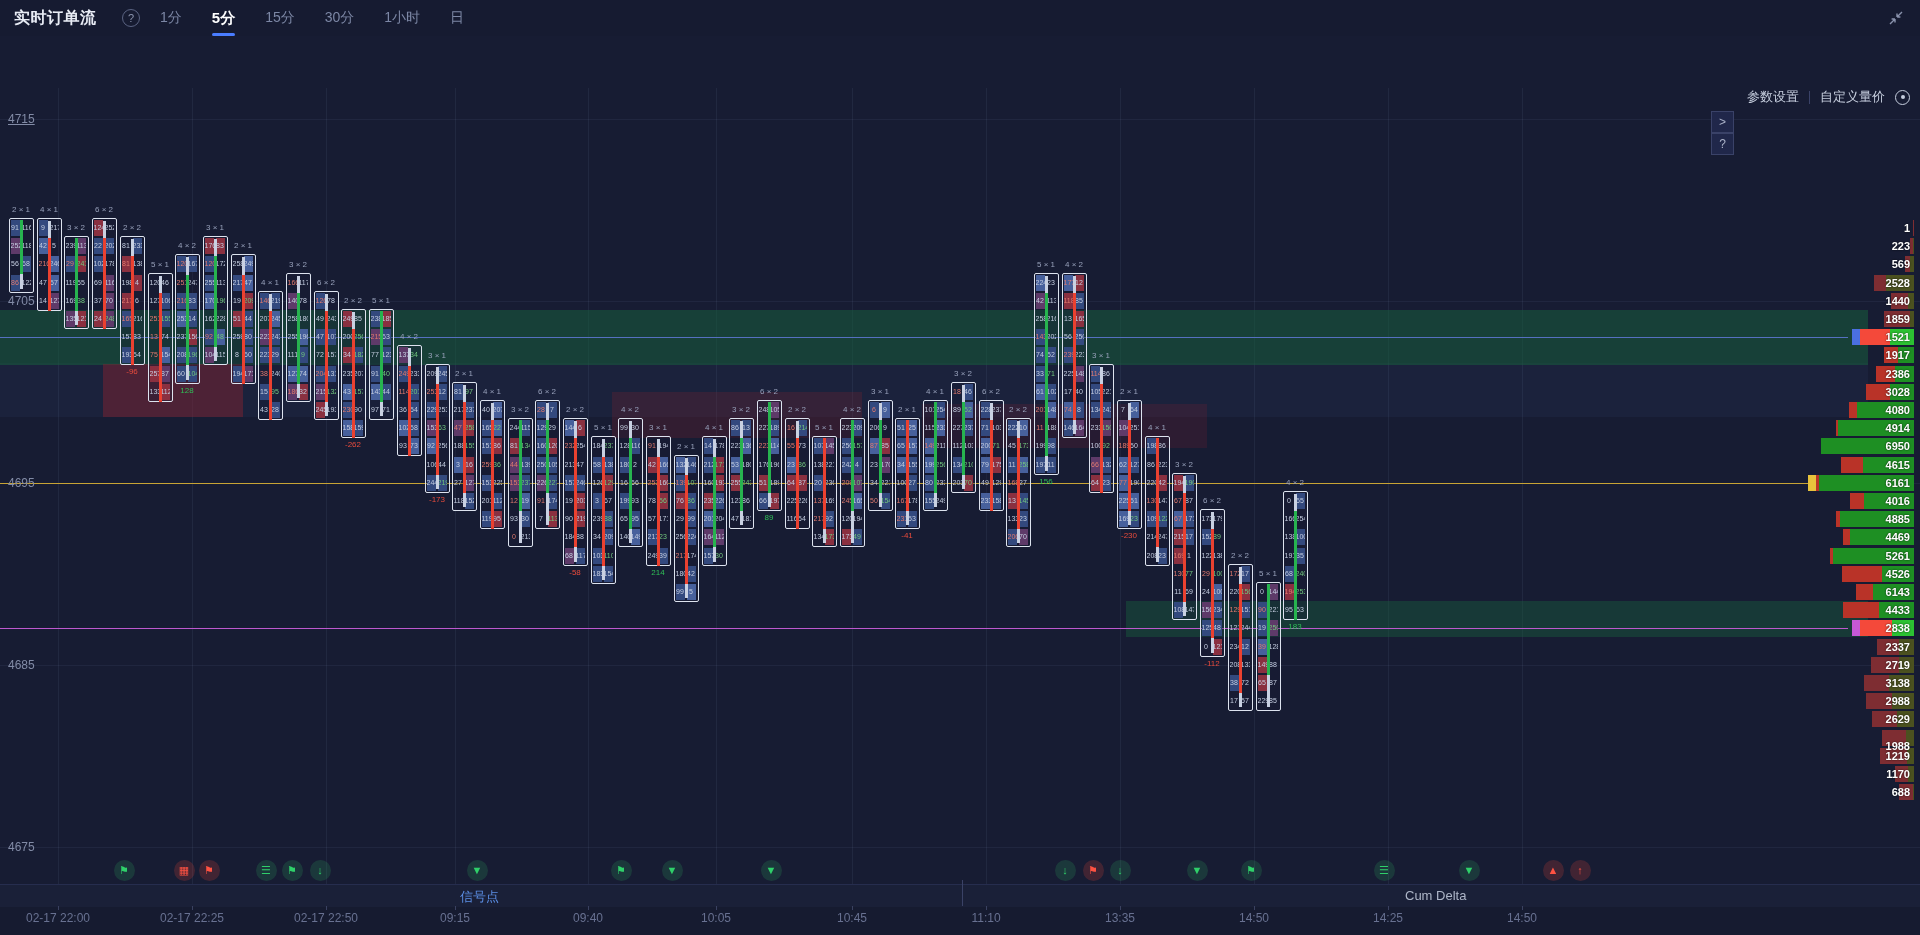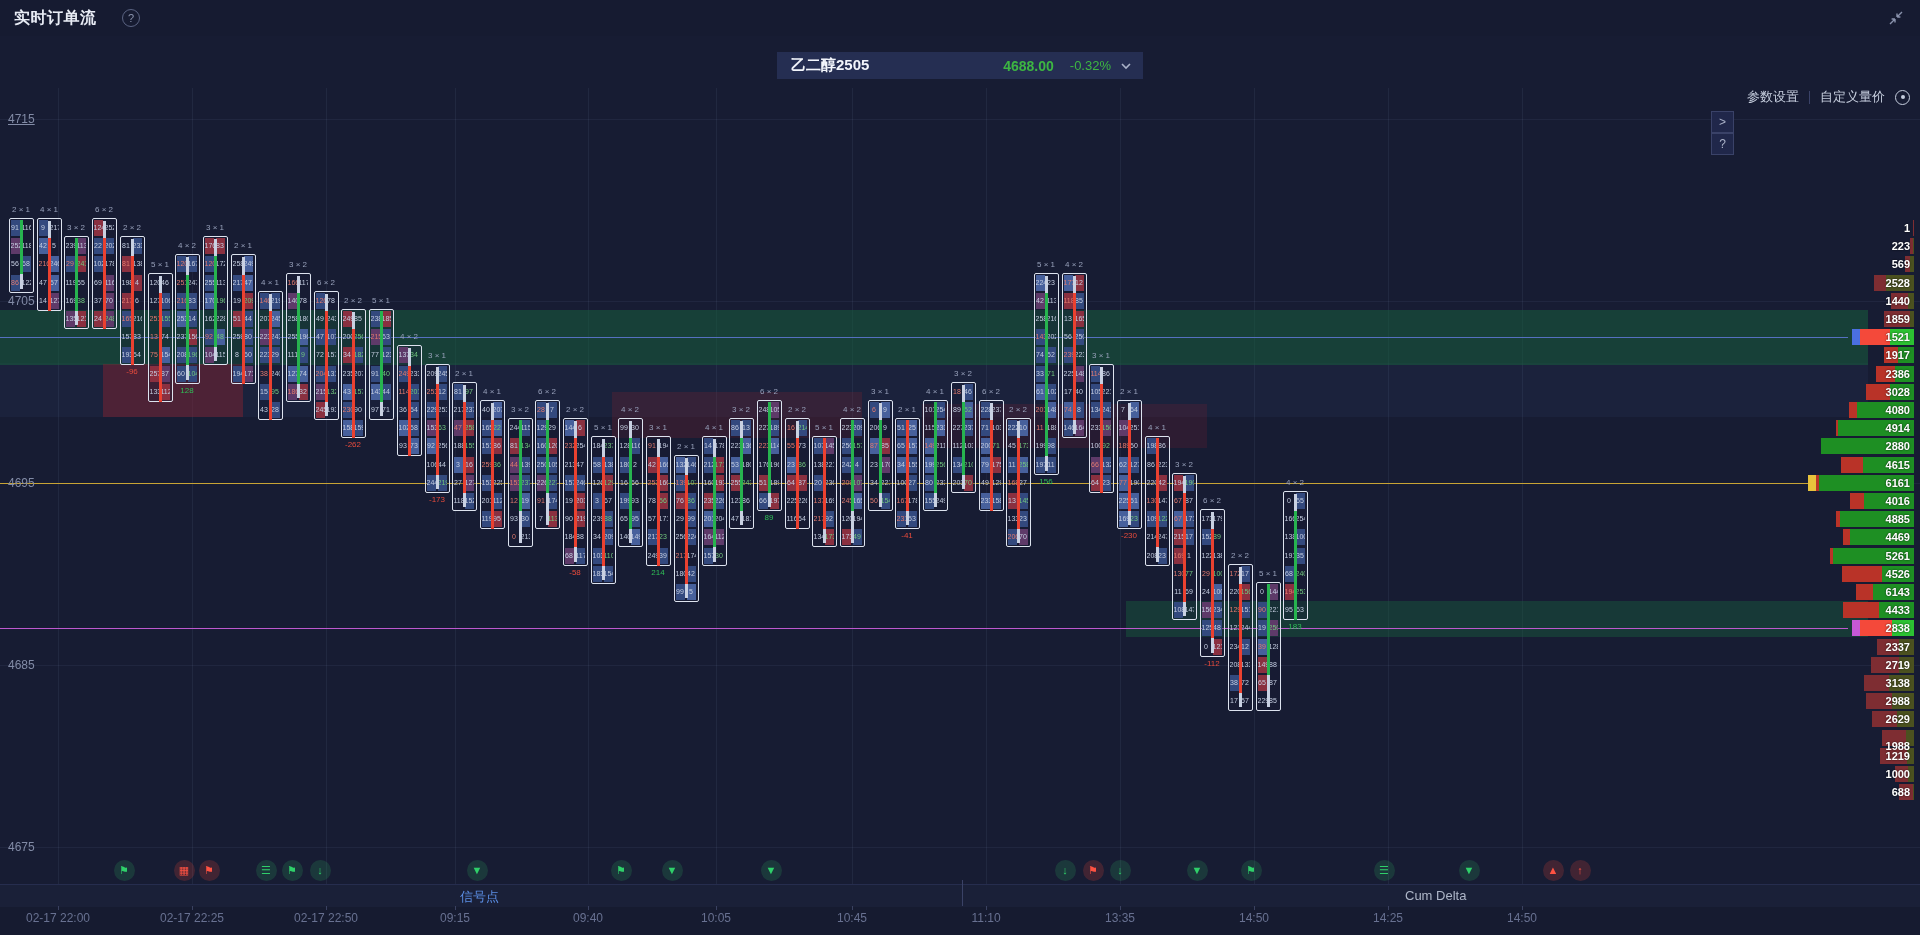--- a/index.html
+++ b/index.html
@@ -49,40 +49,38 @@
     line-height:21px;font-size:11px;}
 </style>
 </head>
 <body>
 
 <div id="stage">
 
   <div class="abs header">
     <div class="abs title">实时订单流</div>
     <div class="abs help-circ">?</div>
+    <div class="abs tabs">
+      <div class="tab">1分</div>
+      <div class="tab active">5分</div>
+      <div class="tab">15分</div>
+      <div class="tab">30分</div>
+      <div class="tab">1小时</div>
+      <div class="tab">日</div>
+    </div>
     <div class="abs collapse">
       <svg width="20" height="20" viewBox="0 0 20 20">
         <g stroke="#8a93ad" stroke-width="1.4" fill="none">
           <path d="M16 4 L11 9 M11 9 h3.4 M11 9 v-3.4"></path>
           <path d="M4 16 L9 11 M9 11 h-3.4 M9 11 v3.4"></path>
         </g>
       </svg>
     </div>
   </div>
 
-  <div class="abs symbar">
-    <span class="symname">乙二醇2505</span>
-    <span class="symprice">4688.00</span>
-    <span class="symchg">-0.32%</span>
-    <span class="symcar">
-      <svg width="14" height="14" viewBox="0 0 14 14">
-          <path d="M3 5 L7 9 L11 5" stroke="#aab2c8" stroke-width="1.6" fill="none"></path>
-        </svg>
-    </span>
-  </div>
 
   <div class="abs controls">
     <span>参数设置</span>
     <span class="ctl-div"></span>
     <span>自定义量价</span>
     <span class="ring-ico"></span>
   </div>
 
   <div class="abs sidebtn" style="top:111px;">&gt;</div>
   <div class="abs sidebtn" style="top:133px;">?</div>
@@ -170,21 +168,21 @@
     <div style="position: absolute; left: 1890px; top: 384px; width: 24px; height: 16px; background: rgb(30, 143, 35); z-index: 20;"></div>
     <div class="pnum" style="position: absolute; top: 384px; right: 10px;">3028</div>
     <div style="position: absolute; left: 1849px; top: 402px; width: 8px; height: 16px; background: rgb(185, 51, 40); z-index: 20;"></div>
     <div style="position: absolute; left: 1857px; top: 402px; width: 57px; height: 16px; background: rgb(30, 143, 35); z-index: 20;"></div>
     <div class="pnum" style="position: absolute; top: 402px; right: 10px;">4080</div>
     <div style="position: absolute; left: 1836px; top: 420px; width: 2px; height: 16px; background: rgb(185, 51, 40); z-index: 20;"></div>
     <div style="position: absolute; left: 1838px; top: 420px; width: 76px; height: 16px; background: rgb(30, 143, 35); z-index: 20;"></div>
     <div class="pnum" style="position: absolute; top: 420px; right: 10px;">4914</div>
     <div style="position: absolute; left: 1821px; top: 438px; width: 0px; height: 16px; background: rgb(185, 51, 40); z-index: 20;"></div>
     <div style="position: absolute; left: 1821px; top: 438px; width: 93px; height: 16px; background: rgb(30, 143, 35); z-index: 20;"></div>
-    <div class="pnum" style="position: absolute; top: 438px; right: 10px;">2880</div>
+    <div class="pnum" style="position: absolute; top: 438px; right: 10px;">6950</div>
     <div style="position: absolute; left: 1841px; top: 457px; width: 22px; height: 16px; background: rgb(185, 51, 40); z-index: 20;"></div>
     <div style="position: absolute; left: 1863px; top: 457px; width: 51px; height: 16px; background: rgb(30, 143, 35); z-index: 20;"></div>
     <div class="pnum" style="position: absolute; top: 457px; right: 10px;">4615</div>
     <div style="position: absolute; left: 1808px; top: 475px; width: 8px; height: 16px; z-index: 21; background: rgb(232, 195, 60);"></div>
     <div style="position: absolute; left: 1816px; top: 475px; width: 3px; height: 16px; background: rgb(185, 51, 40); z-index: 20;"></div>
     <div style="position: absolute; left: 1819px; top: 475px; width: 95px; height: 16px; background: rgb(30, 143, 35); z-index: 20;"></div>
     <div class="pnum" style="position: absolute; top: 475px; right: 10px;">6161</div>
     <div style="position: absolute; left: 1850px; top: 493px; width: 14px; height: 16px; background: rgb(185, 51, 40); z-index: 20;"></div>
     <div style="position: absolute; left: 1864px; top: 493px; width: 50px; height: 16px; background: rgb(30, 143, 35); z-index: 20;"></div>
     <div class="pnum" style="position: absolute; top: 493px; right: 10px;">4016</div>
@@ -226,21 +224,21 @@
     <div style="position: absolute; left: 1897px; top: 711px; width: 17px; height: 16px; background: rgb(75, 81, 31); z-index: 20;"></div>
     <div class="pnum" style="position: absolute; top: 711px; right: 10px;">2629</div>
     <div style="position: absolute; left: 1882px; top: 730px; width: 24px; height: 16px; background: rgb(126, 45, 50); z-index: 20;"></div>
     <div style="position: absolute; left: 1906px; top: 730px; width: 8px; height: 16px; background: rgb(75, 81, 31); z-index: 20;"></div>
     <div class="pnum" style="position: absolute; top: 730px; right: 10px; margin-top: 8px;">1988</div>
     <div style="position: absolute; left: 1880px; top: 748px; width: 27px; height: 16px; background: rgb(126, 45, 50); z-index: 20;"></div>
     <div style="position: absolute; left: 1907px; top: 748px; width: 7px; height: 16px; background: rgb(75, 81, 31); z-index: 20;"></div>
     <div class="pnum" style="position: absolute; top: 748px; right: 10px;">1219</div>
     <div style="position: absolute; left: 1895px; top: 766px; width: 13px; height: 16px; background: rgb(126, 45, 50); z-index: 20;"></div>
     <div style="position: absolute; left: 1908px; top: 766px; width: 6px; height: 16px; background: rgb(75, 81, 31); z-index: 20;"></div>
-    <div class="pnum" style="position: absolute; top: 766px; right: 10px;">1000</div>
+    <div class="pnum" style="position: absolute; top: 766px; right: 10px;">1170</div>
     <div style="position: absolute; left: 1899px; top: 784px; width: 14px; height: 16px; background: rgb(126, 45, 50); z-index: 20;"></div>
     <div style="position: absolute; left: 1913px; top: 784px; width: 1px; height: 16px; background: rgb(75, 81, 31); z-index: 20;"></div>
     <div class="pnum" style="position: absolute; top: 784px; right: 10px;">688</div>
     <div style="position: absolute; left: 8.5px; top: 218px; width: 25px; height: 75px; border: 1.5px solid rgb(221, 227, 239); border-radius: 2px; box-sizing: border-box; background: rgba(23, 28, 52, 0.3); z-index: 10;">
       <div class="cellnum" style="left: 1px; top: 1px; width: 9px; height: 16px; background: rgb(51, 73, 126); color: rgb(196, 205, 224);">91</div>
       <div class="cellnum" style="left: 12px; top: 1px; width: 9px; height: 16px; color: rgb(196, 205, 224);">116</div>
       <div class="cellnum" style="left: 1px; top: 19px; width: 9px; height: 16px; background: rgb(94, 58, 105); color: rgb(196, 205, 224);">252</div>
       <div class="cellnum" style="left: 12px; top: 19px; width: 9px; height: 16px; color: rgb(196, 205, 224);">118</div>
       <div class="cellnum" style="left: 1px; top: 37px; width: 9px; height: 16px; color: rgb(196, 205, 224);">56</div>
       <div class="cellnum" style="left: 12px; top: 37px; width: 9px; height: 16px; background: rgb(51, 73, 126); color: rgb(196, 205, 224);">68</div>

